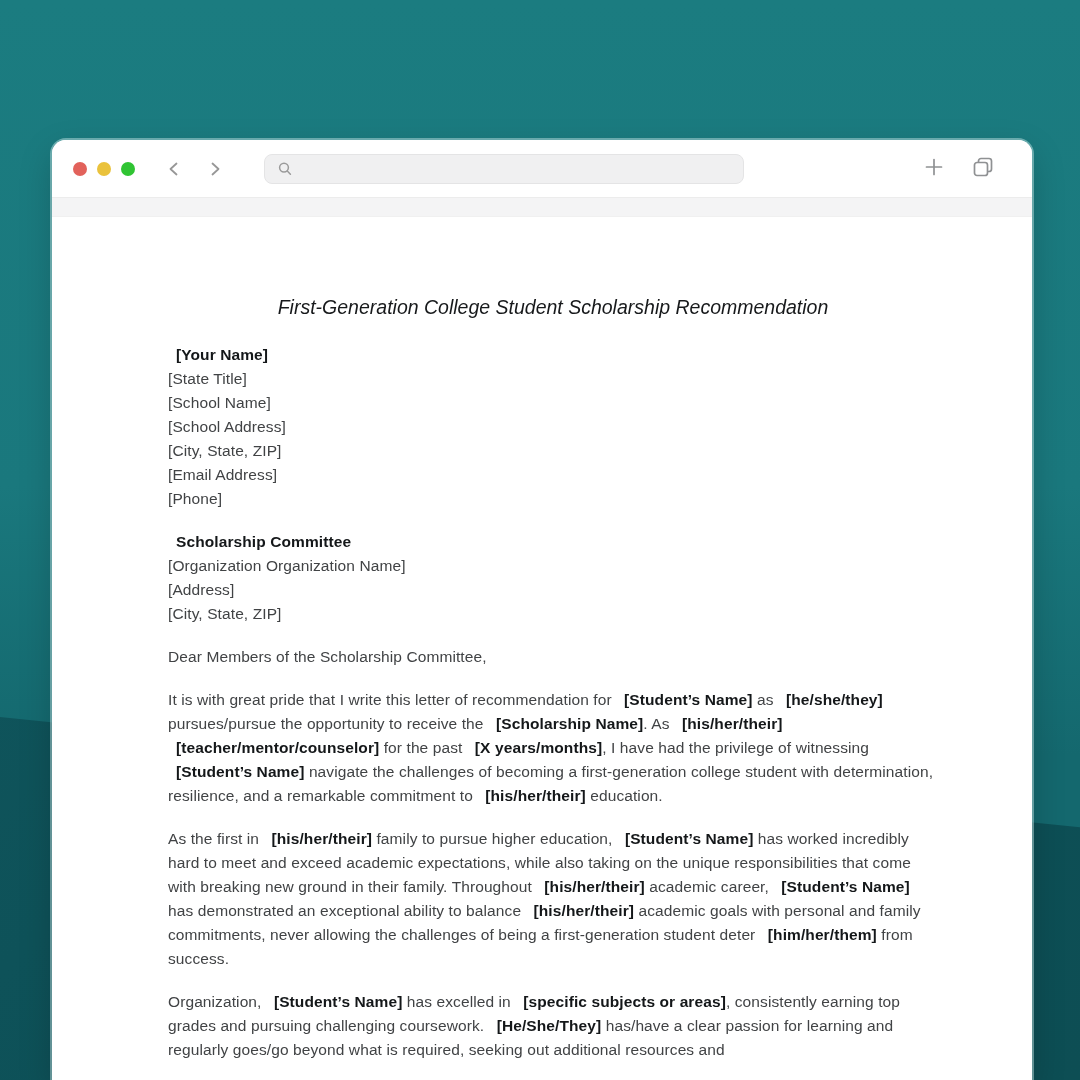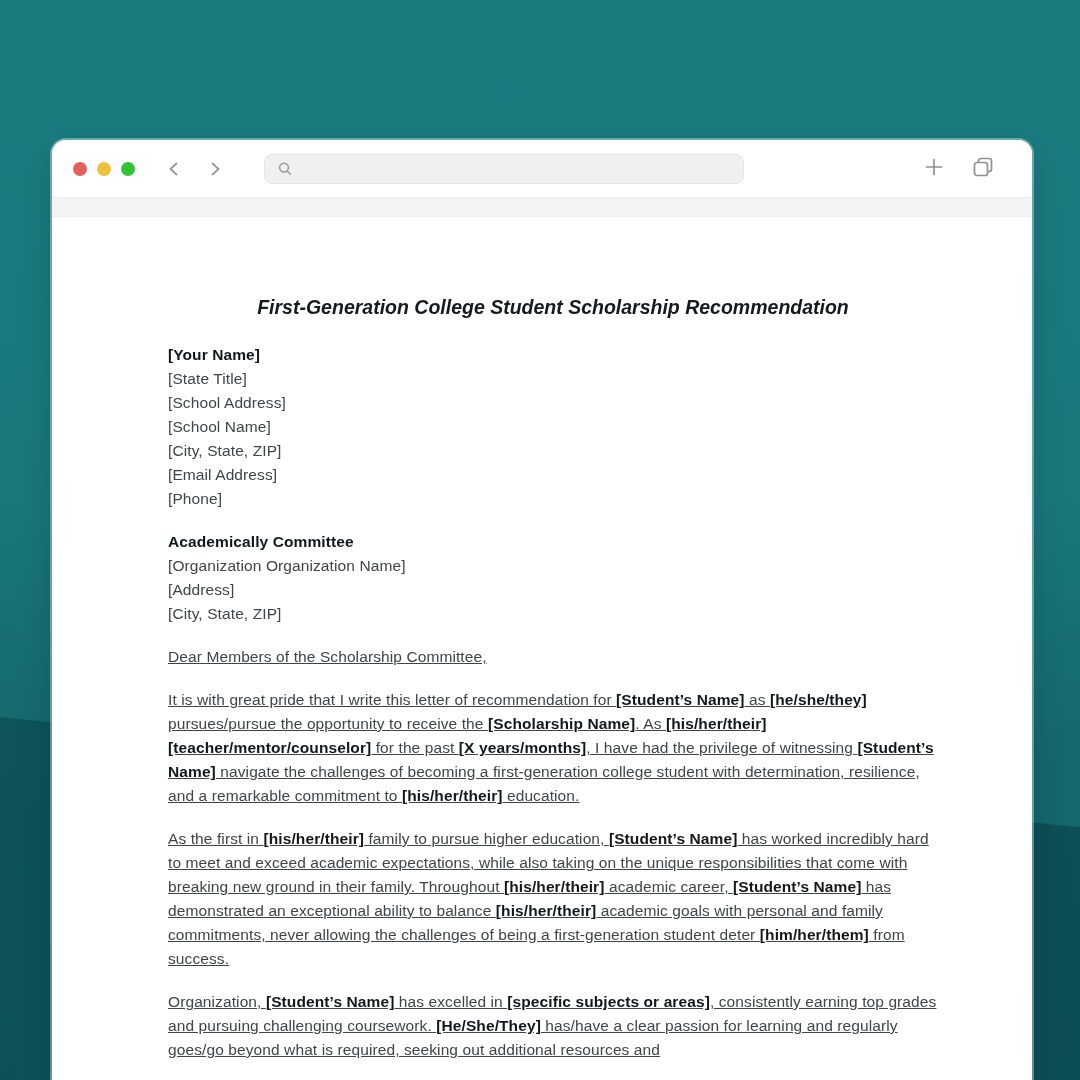--- a/index.html
+++ b/index.html
@@ -49,29 +49,29 @@
     padding:78px 94px 40px 116px;
     color:#414345;
     font-size:15.5px;
     line-height:24px;
     letter-spacing:0.1px;
   }
   .doc h1{
     margin:0 0 24px 0;
     font-size:19.5px;
     line-height:24px;
-    font-weight:700;
+    font-weight:400;
     font-style:italic;
     text-align:center;
     color:#17191B;
     letter-spacing:0;
   }
   .block{margin:0 0 19px 0;}
-  .doc p{margin:0 0 19px 0;text-decoration:underline;}
-  .doc b{font-weight:700;color:#141719;}
+  .doc p{margin:0 0 19px 0;}
+  .doc b{font-weight:700;color:#141719;margin-left:8px;}
 </style>
 </head>
 <body>
 
 <div class="canvas">
   <div class="bg-dark"></div>
 
   <div class="window">
     <div class="chrome">
       <div class="lights">
@@ -117,29 +117,29 @@
     </div>
 
     <div class="page-strip"></div>
 
     <div class="doc">
       <h1>First-Generation College Student Scholarship Recommendation</h1>
 
       <div class="block">
         <div><b>[Your Name]</b></div>
         <div><span>[State Title]</span></div>
+        <div><span>[School Name]</span></div>
         <div><span>[School Address]</span></div>
-        <div><span>[School Name]</span></div>
         <div><span>[City, State, ZIP]</span></div>
         <div><span>[Email Address]</span></div>
         <div><span>[Phone]</span></div>
       </div>
 
       <div class="block">
-        <div><b>Academically Committee</b></div>
+        <div><b>Scholarship Committee</b></div>
         <div><span>[Organization Organization Name]</span></div>
         <div><span>[Address]</span></div>
         <div><span>[City, State, ZIP]</span></div>
       </div>
 
       <p>Dear Members of the Scholarship Committee,</p>
 
       <p><span>It is with great pride that I write this letter of recommendation for </span><b>[Student’s Name]</b><span> as </span><b>[he/she/they]</b><span> pursues/pursue the opportunity to receive the </span><b>[Scholarship Name]</b><span>. As </span><b>[his/her/their]</b><span> </span><b>[teacher/mentor/counselor]</b><span> for the past </span><b>[X years/months]</b><span>, I have had the privilege of witnessing </span><b>[Student’s Name]</b><span> navigate the challenges of becoming a first-generation college student with determination, resilience, and a remarkable commitment to </span><b>[his/her/their]</b><span> education.</span></p>
       <p><span>As the first in </span><b>[his/her/their]</b><span> family to pursue higher education, </span><b>[Student’s Name]</b><span> has worked incredibly hard to meet and exceed academic expectations, while also taking on the unique responsibilities that come with breaking new ground in their family. Throughout </span><b>[his/her/their]</b><span> academic career, </span><b>[Student’s Name]</b><span> has demonstrated an exceptional ability to balance </span><b>[his/her/their]</b><span> academic goals with personal and family commitments, never allowing the challenges of being a first-generation student deter </span><b>[him/her/them]</b><span> from success.</span></p>
       <p><span>Organization, </span><b>[Student’s Name]</b><span> has excelled in </span><b>[specific subjects or areas]</b><span>, consistently earning top grades and pursuing challenging coursework. </span><b>[He/She/They]</b><span> has/have a clear passion for learning and regularly goes/go beyond what is required, seeking out additional resources and</span></p>

